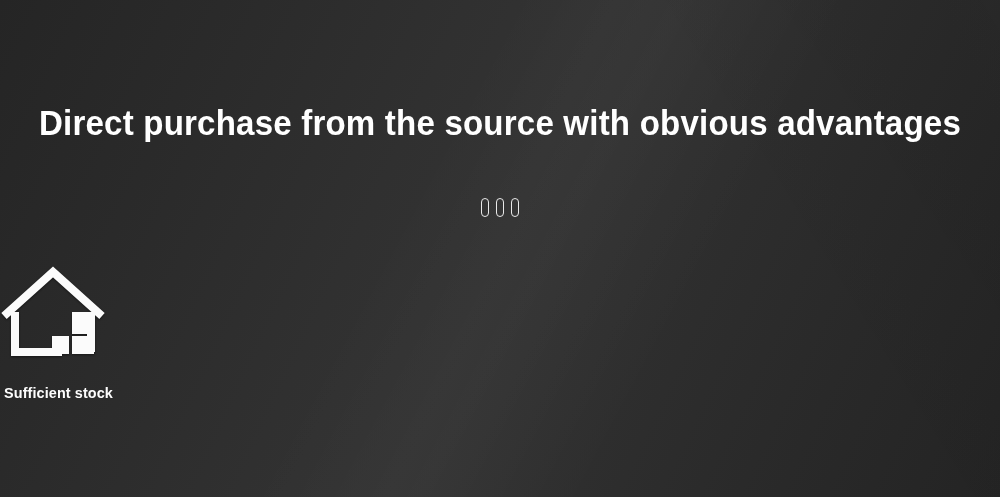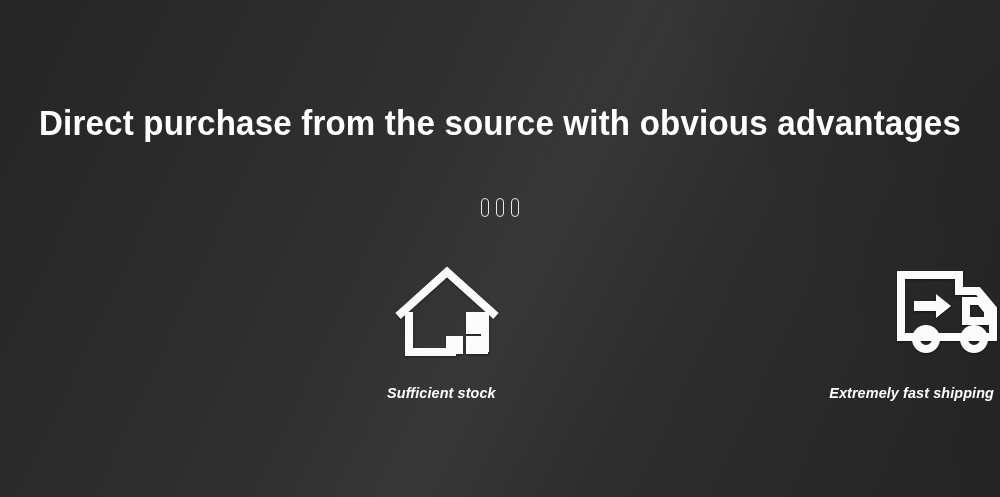--- a/index.html
+++ b/index.html
@@ -102,22 +102,21 @@
     left: 0;
     top: 262px;
     width: 1000px;
     display: flex;
     z-index: 3;
   }
   .feature {
     flex: 1 1 0;
     display: flex;
     flex-direction: column;
-    align-items: flex-end;
-    font-style: italic;
+    align-items: flex-start;
   }
   .icon-wrap {
     height: 100px;
     display: flex;
     align-items: center;
     justify-content: center;
   }
   .icon-wrap svg {
     display: block;
     filter: drop-shadow(0 1px 1px rgba(0,0,0,0.45));
@@ -164,38 +163,16 @@
             <rect x="72" y="46" width="22" height="22"></rect>
             <rect x="72" y="70" width="22" height="18"></rect>
             <rect x="52" y="70" width="17" height="18"></rect>
           </g>
         </svg>
       </div>
       <div class="feature-label">Sufficient stock</div>
     </div>
 
 
-    <div class="feature">
-      <div class="icon-wrap">
-        <svg width="104" height="86" viewBox="0 0 104 86" aria-hidden="true">
-          <g fill="none" stroke="#fbfbfb" stroke-width="8" stroke-linejoin="miter">
-
-            <path d="M5 6 L63 6 L63 22 L82 22 L97 40 L97 68 L5 68 Z"></path>
-
-            <path d="M70 32 L84 32 L92 42 L92 52 L70 52 Z"></path>
-          </g>
-
-          <g fill="#fbfbfb">
-            <path d="M18 32 L40 32 L40 25 L55 37 L40 49 L40 42 L18 42 Z"></path>
-          </g>
-
-          <g fill="none" stroke="#fbfbfb" stroke-width="8">
-            <circle cx="30" cy="70" r="10"></circle>
-            <circle cx="78" cy="70" r="10"></circle>
-          </g>
-        </svg>
-      </div>
-      <div class="feature-label">Extremely fast shipping</div>
-    </div>
 
 
   </div>
 </div>
 
 </body></html>

